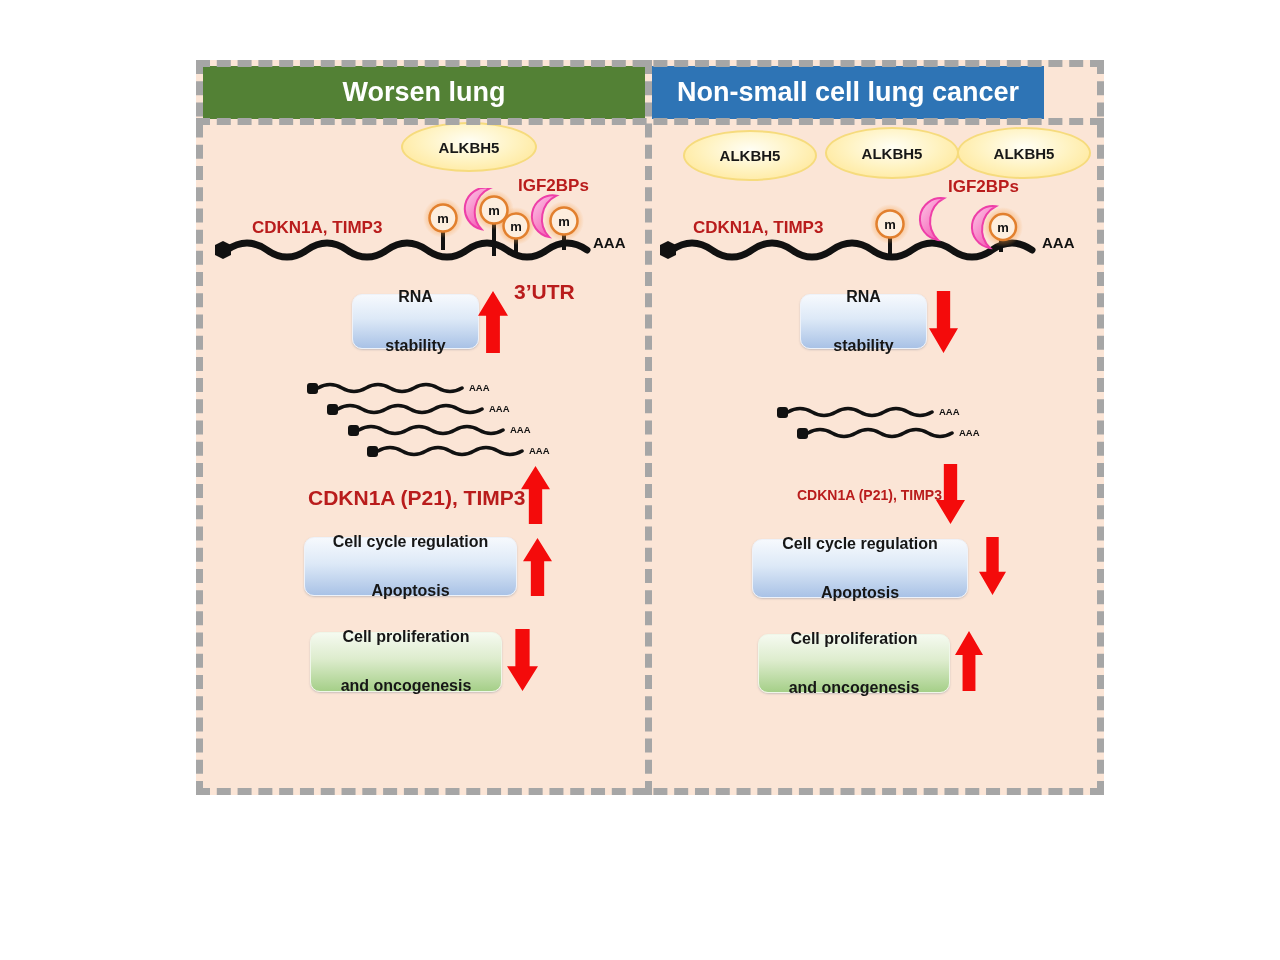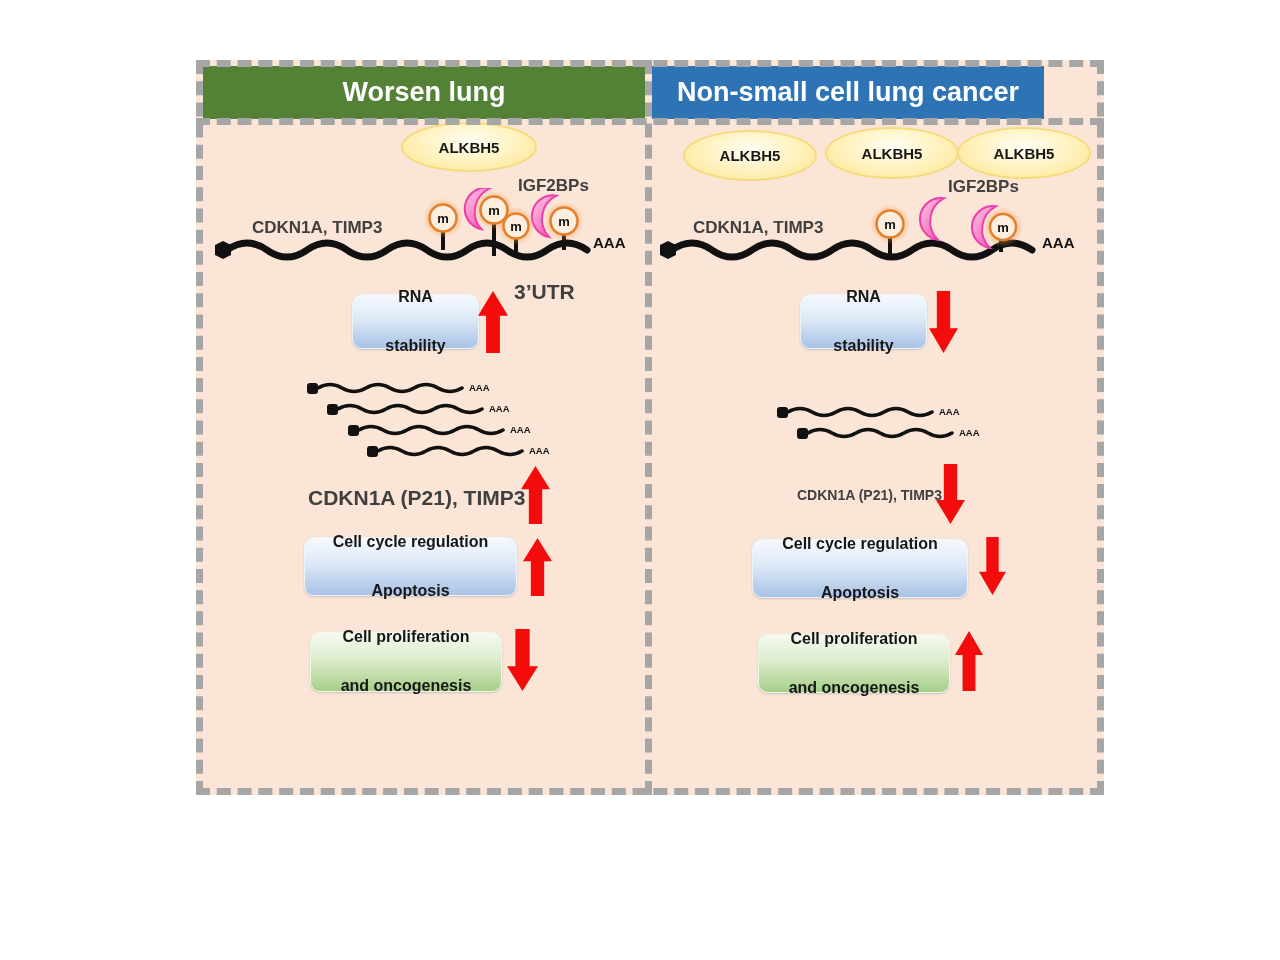--- a/index.html
+++ b/index.html
@@ -5,21 +5,21 @@
   html,body{margin:0;padding:0;background:#ffffff;font-family:"Liberation Sans",sans-serif;}
   #canvas{position:relative;width:1280px;height:960px;background:#ffffff;overflow:hidden;}
   .diagram{position:absolute;left:196px;top:60px;width:908px;height:735px;background:#FBE5D6;}
   .outer-border{position:absolute;left:0;top:0;right:0;bottom:0;border:7px dashed #A6A6A6;z-index:40;pointer-events:none;}
   .divider{position:absolute;left:449px;top:0;bottom:0;width:0;border-left:7px dashed #A6A6A6;z-index:30;}
   .header-underline{position:absolute;left:0;top:58px;width:100%;border-top:7px dashed #A6A6A6;z-index:32;}
   .panel-header{position:absolute;top:6px;height:53px;display:flex;align-items:center;justify-content:center;
     color:#ffffff;font-weight:bold;font-size:27px;z-index:10;}
   .hdr-green{left:7px;width:442px;background:#538135;}
   .hdr-blue{left:456px;width:392px;background:#2E74B5;}
-  .lbl{position:absolute;color:#404040;font-weight:bold;white-space:nowrap;z-index:12;}
+  .lbl{position:absolute;color:#b91c1c;font-weight:bold;white-space:nowrap;z-index:12;}
   .ellipse{position:absolute;border-radius:50%;display:flex;align-items:center;justify-content:center;
     background:radial-gradient(ellipse at 50% 38%, #fffef5 0%, #fff3c2 48%, #ffe48d 100%);
     border:2px solid #f6db7d;color:#181818;font-weight:bold;font-size:15px;z-index:11;}
   .box{position:absolute;border-radius:10px;text-align:center;color:#161616;font-weight:bold;font-size:16px;
     line-height:1.3;display:flex;flex-direction:column;justify-content:center;z-index:12;
     box-shadow:0 1px 2px rgba(110,118,138,0.35);gap:28px;}
   .bluebox{background:linear-gradient(180deg,#f6f9fd 0%,#dde9f7 45%,#a9c2e6 100%);border:1px solid #eef2f9;}
   .greenbox{background:linear-gradient(180deg,#f5faf0 0%,#ddeccd 45%,#a5cf88 100%);border:1px solid #eff7e9;}
   .purplebox{background:linear-gradient(180deg,#fceffd 0%,#f3d9f9 45%,#e9c0f5 100%);border:1px solid #d9c1df;}
   .arrow{position:absolute;background:#F40B0B;z-index:13;}

